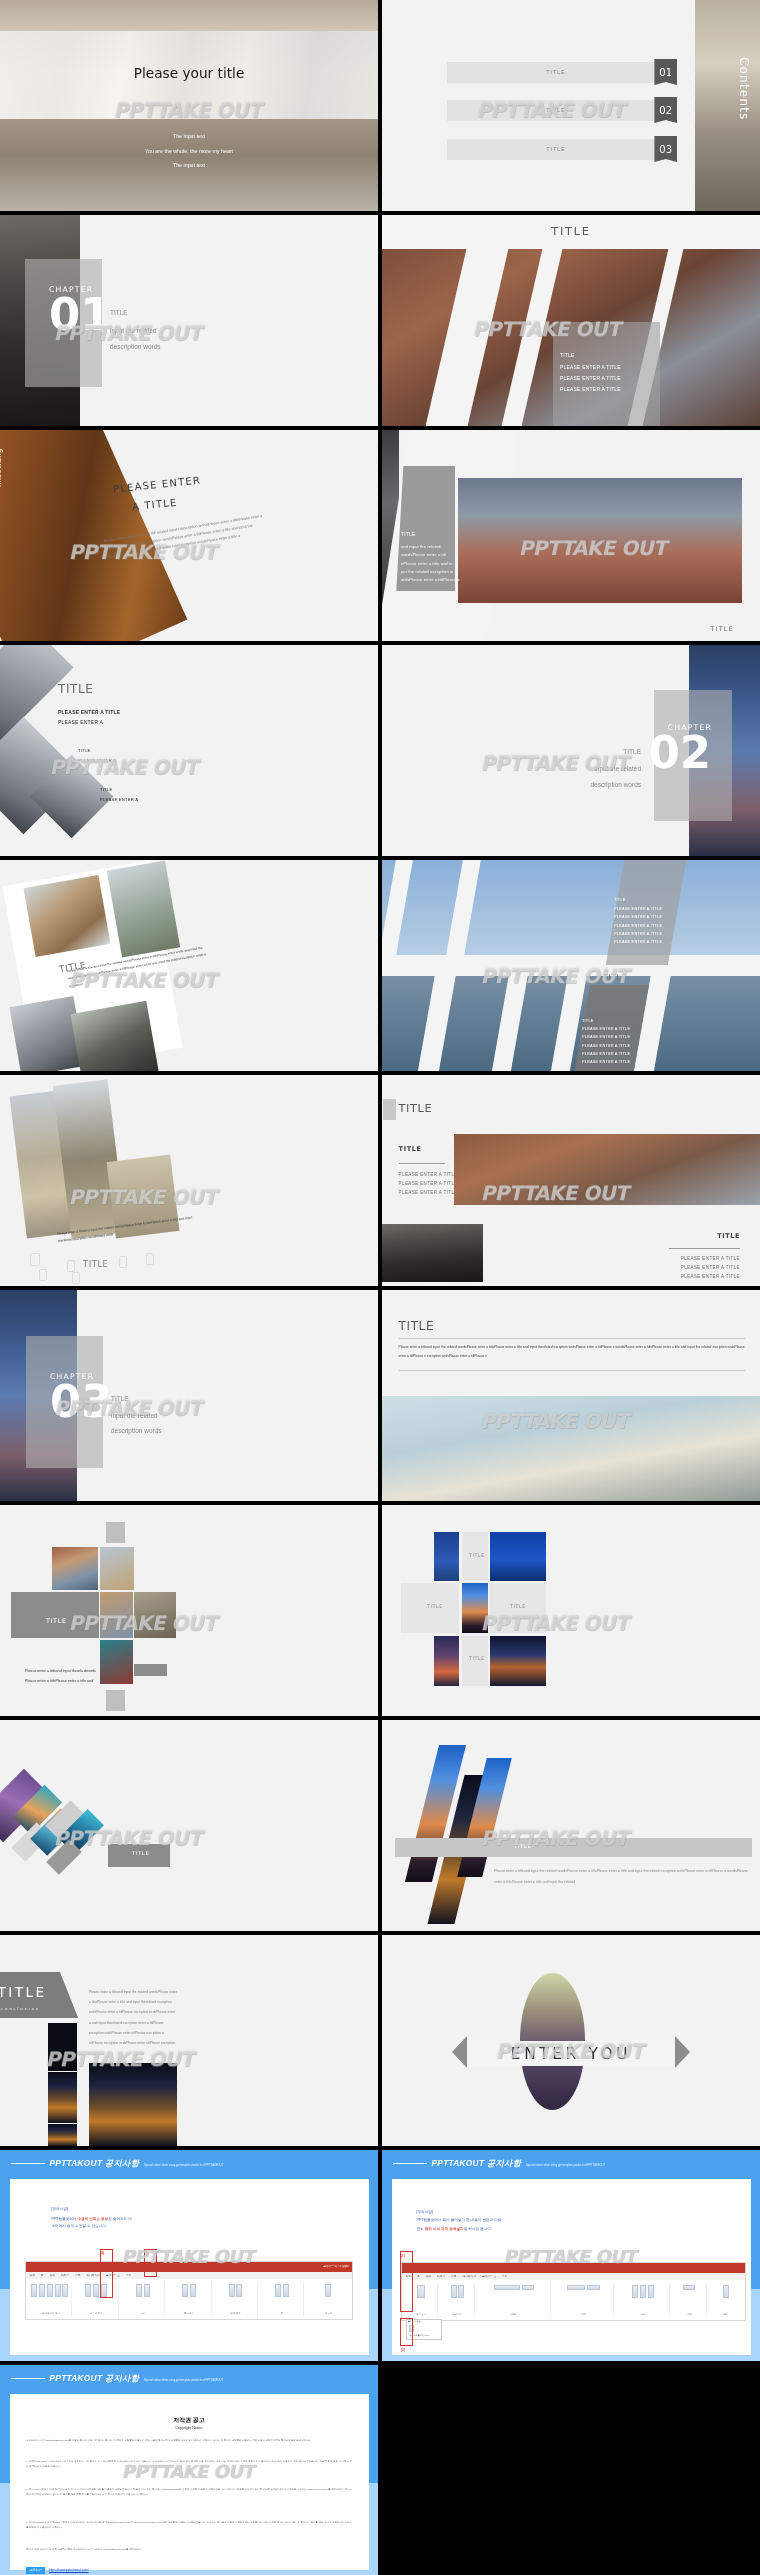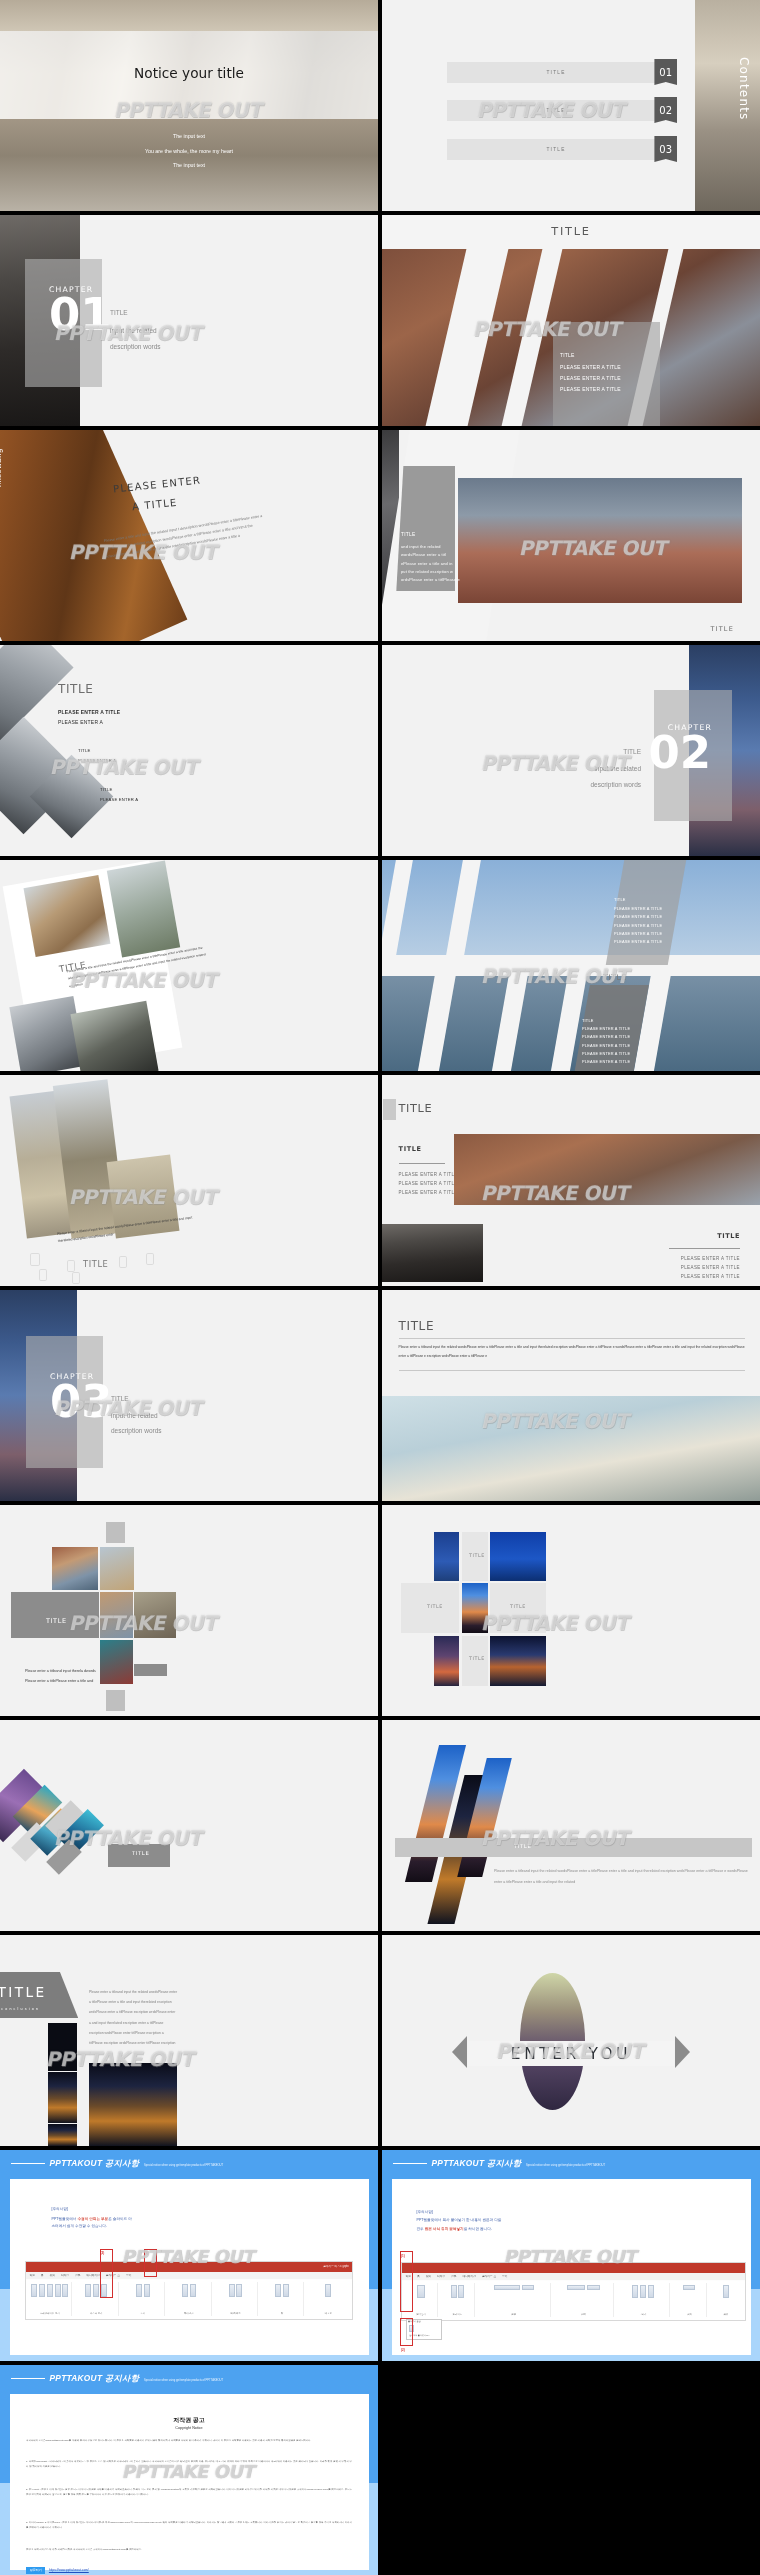--- a/index.html
+++ b/index.html
@@ -181,21 +181,21 @@
 </head>
 <body>
 
 <div class="grid">
 
   <div class="slide">
     <div class="ph ph-alley" style="left:0;top:0;right:0;bottom:0"></div>
     <div class="ph" style="left:0;top:0;right:0;height:31px;background:linear-gradient(180deg,#b6ab99,#cfc6b5)"></div>
     <div class="ph" style="left:0;top:119px;right:0;bottom:0;background:linear-gradient(180deg,#a29685 0%,#8d8373 40%,#b9b2a6 100%)"></div>
     <div class="s1-band"></div>
-    <div class="txt s1-title">Notice your title</div>
+    <div class="txt s1-title">Please your title</div>
     <div class="wm small"><span class="b">PPT</span>TAKE OUT</div>
     <div class="txt s1-sub">The input text</div>
     <div class="txt s1-sub" style="top:145px">You are the whole, the more my heart</div>
     <div class="txt s1-sub" style="top:159px">The input text</div>
   </div>
 
   <div class="slide">
     <div class="ph ph-alley2 c2-photo"></div>
     <div class="c2-word">Contents</div>
 

